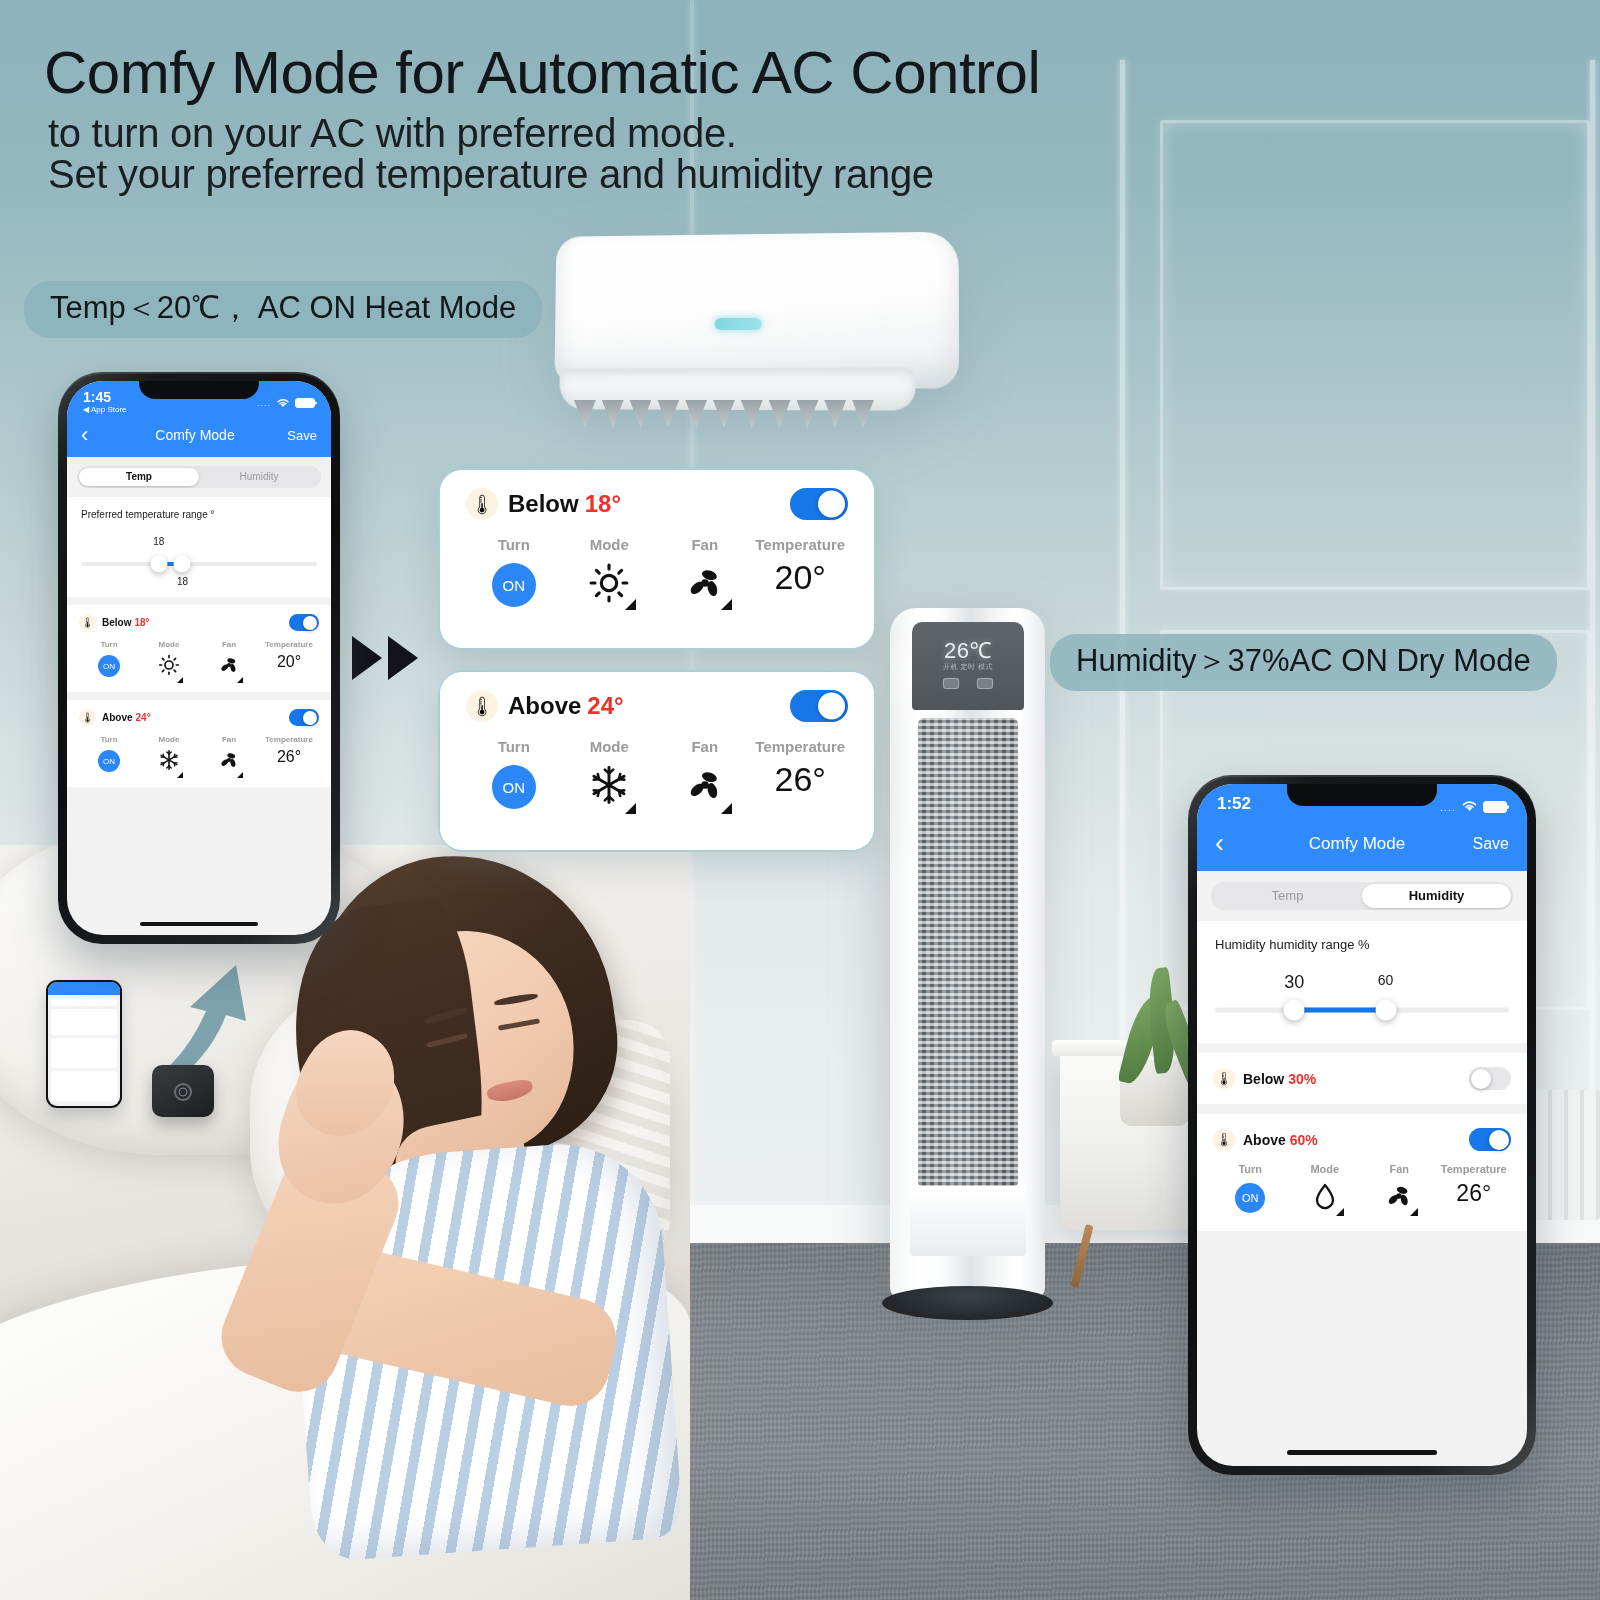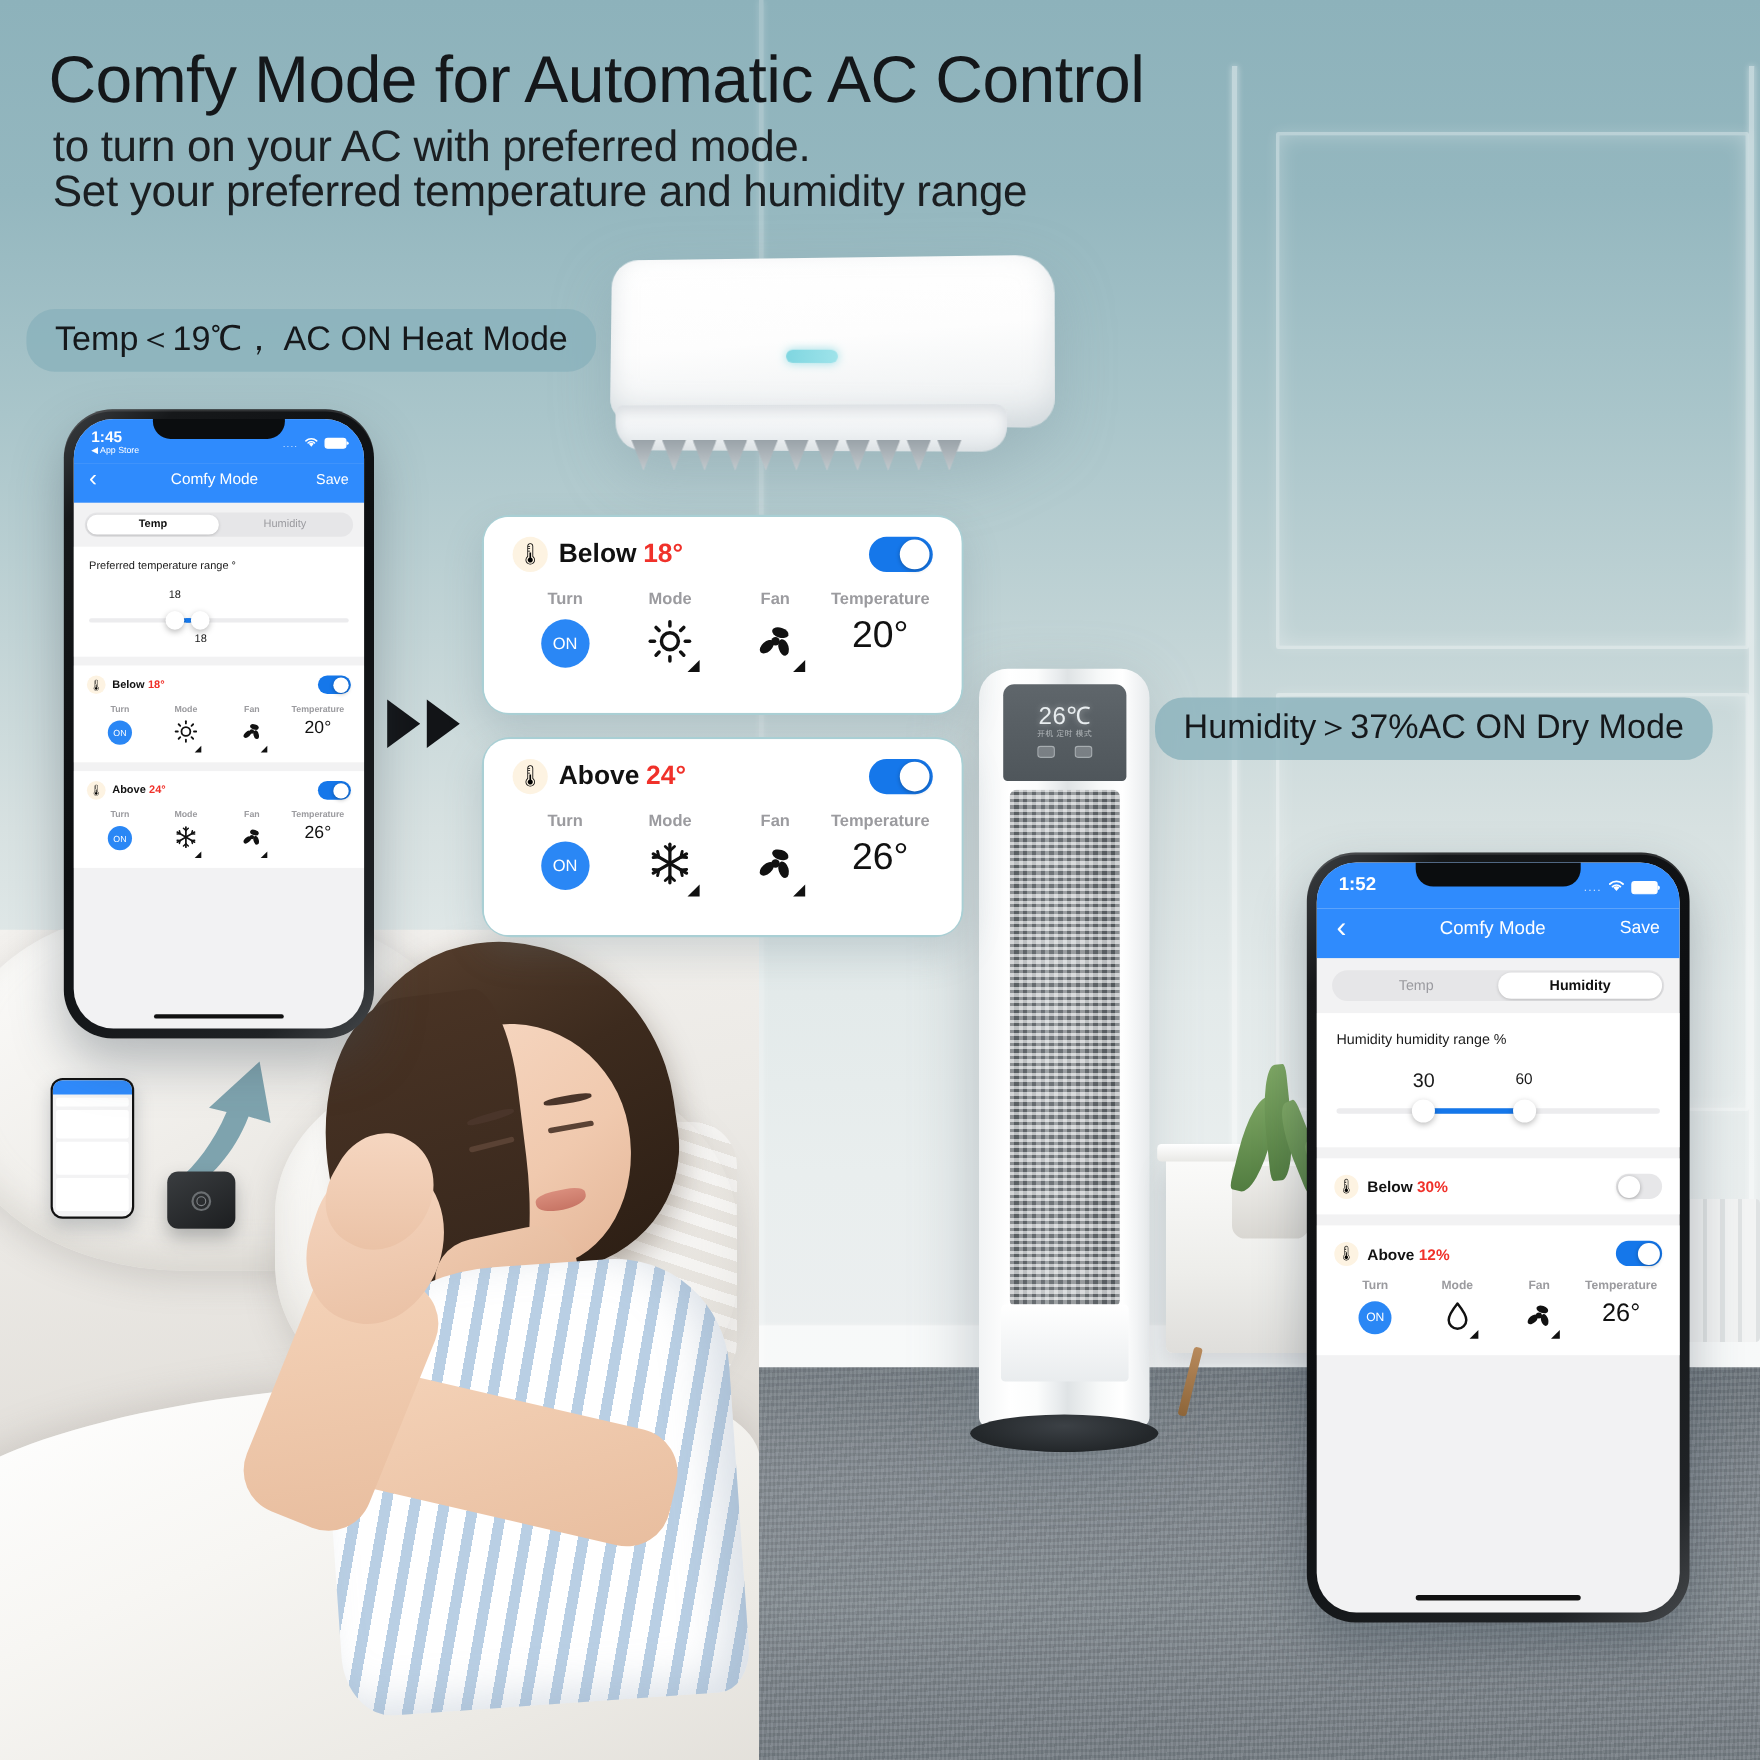--- a/index.html
+++ b/index.html
@@ -493,21 +493,21 @@
   <div class="p-hand" style="left:282px; top:1055px; width:120px; height:150px; transform:rotate(18deg);"></div>
   <div class="p-hand" style="left:300px; top:1030px; width:92px; height:108px; transform:rotate(30deg);"></div>
 </div>
 
 <div class="title">Comfy Mode for Automatic AC Control</div>
 <div class="subtitle">
   <div>to turn on your AC with preferred mode.</div>
   <div>Set your preferred temperature and humidity range</div>
 </div>
 
-<div class="pill" id="pill-temp">Temp＜19℃， AC ON Heat Mode</div>
+<div class="pill" id="pill-temp">Temp＜20℃， AC ON Heat Mode</div>
 <div class="pill" id="pill-hum">Humidity＞37%AC ON Dry Mode</div>
 
 <div class="ff-arrows">
   <div class="ff-tri"></div>
     <div class="ff-tri"></div>
 </div>
 
 <svg class="curve-arrow" viewBox="0 0 130 130">
   <path d="M12 118 C 28 104, 44 84, 56 56 L 40 52 L 86 10 L 96 66 L 76 60 C 62 96, 40 116, 22 128 Z" fill="#7ea3ae"></path>
 </svg>
@@ -875,21 +875,21 @@
           <span class="knob" style="width:20px; height:20px; left:2px;"></span>
         </span>
       </div>
     </div>
 
     <div class="card" style="margin-top:10px; padding:14px 16px 16px 16px;">
       <div class="rowhead">
         <div class="rowhead-left">
           <span class="thermo-chip" style="width:22px; height:22px; font-size:13px;">🌡</span>
           <span style="font-size:14px; font-weight:bold; margin-left:8px; color:#111;">Above</span>
-          <span class="cond-red" style="font-size:14px; font-weight:bold; margin-left:4px;">12%</span>
+          <span class="cond-red" style="font-size:14px; font-weight:bold; margin-left:4px;">60%</span>
         </div>
         <span class="toggle" style="width:42px; height:23px;">
           <span class="knob" style="width:20px; height:20px; right:2px;"></span>
         </span>
       </div>
       <div class="ctrl-grid" style="margin-top:12px;">
         <div class="ctrl-col">
           <div class="ctrl-label" style="font-size:11px;">Turn</div>
           <div class="on-btn" style="width:30px; height:30px; font-size:11px; margin-top:8px;">ON</div>
         </div>

